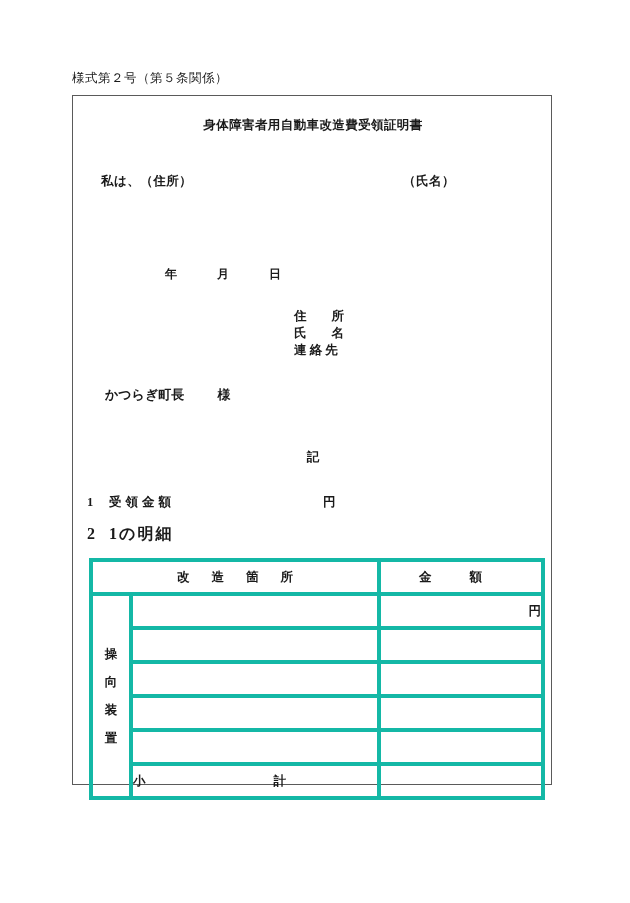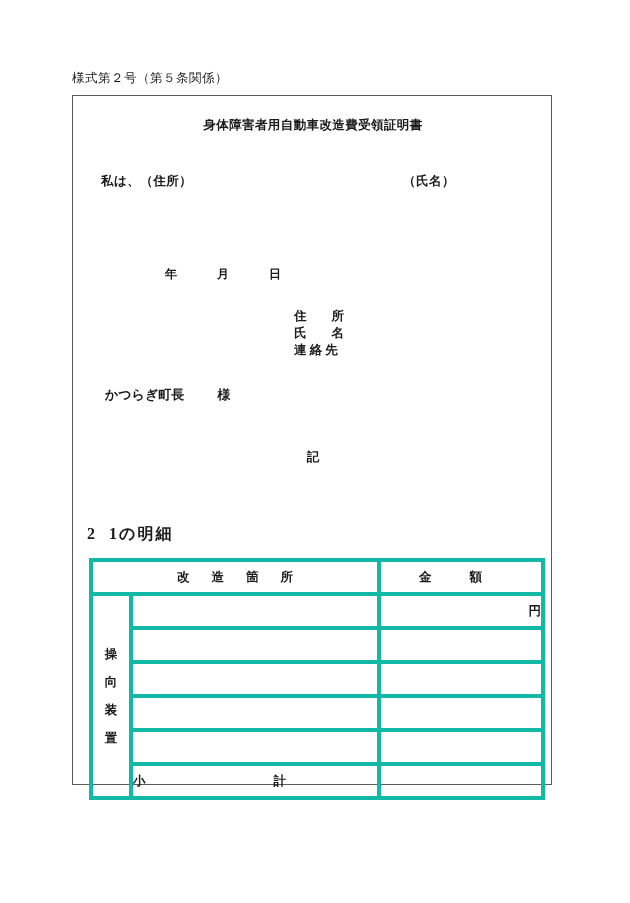--- a/index.html
+++ b/index.html
@@ -221,20 +221,24 @@
       <div>連 絡 先</div>
     </div>
 
     <div class="line-mayor">
       <span>かつらぎ町長</span>
       <span class="sama">様</span>
     </div>
 
     <div class="ki-mark">記</div>
 
+    <div class="item-1">
+      <span class="num">1</span><span class="lbl">受領金額</span>
+      <span class="yen">円</span>
+    </div>
 
     <div class="item-2">
       <span class="num">2</span><span class="lbl">1の明細</span>
     </div>
 
     <table class="detail-table">
       <colgroup>
         <col class="col-label">
         <col class="col-place">
         <col class="col-amount">

